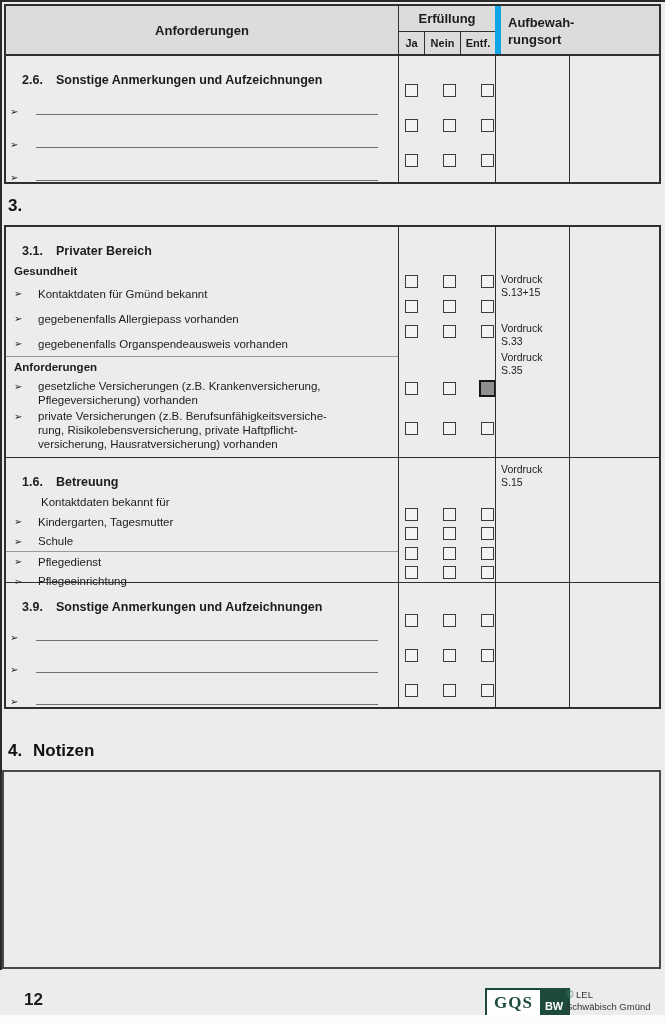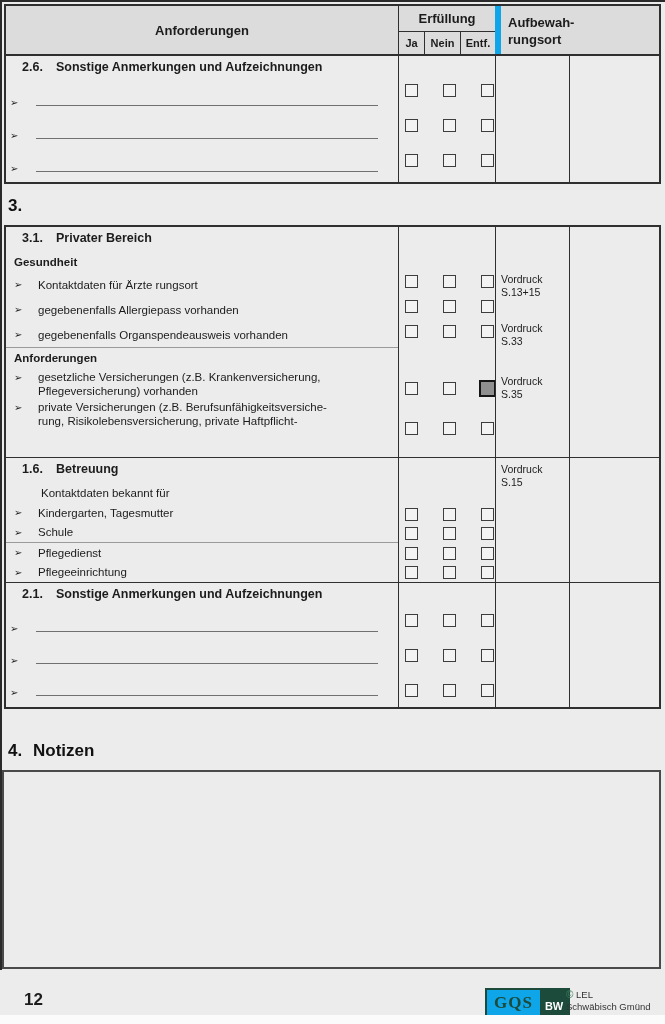--- a/index.html
+++ b/index.html
@@ -35,21 +35,21 @@
 
   
   .block{display:flex;box-sizing:border-box;position:relative;}
   .b-sep{border-top:1.5px solid #2f2f2f;}
   .c-anf{width:392px;box-sizing:border-box;padding:0 6px 0 6px;position:relative;}
   .c-erf{width:97px;border-left:1px solid #2f2f2f;box-sizing:border-box;position:relative;}
   .c-bem{width:74px;border-left:1px solid #2f2f2f;box-sizing:border-box;position:relative;
          font-size:10.5px;line-height:13px;}
   .c-auf{flex:1;border-left:1px solid #2f2f2f;box-sizing:border-box;}
 
-  .sec-title{display:flex;padding-top:4px;height:21px;align-items:flex-start;}
+  .sec-title{display:flex;padding-top:13px;height:21px;align-items:center;}
   .sec-num{width:44px;font-weight:bold;font-size:12.5px;padding-left:10px;box-sizing:border-box;}
   .sec-name{font-weight:bold;font-size:12.5px;}
   .subhead{font-weight:bold;font-size:11.5px;height:20px;display:flex;align-items:center;padding-left:2px;}
   .intro{font-size:11.5px;height:20px;display:flex;align-items:center;padding-left:2px;margin-left:27px;}
 
   .item{display:flex;align-items:center;height:25px;font-size:11.5px;padding-left:2px;}
   .item-s{height:19.5px;}
   .arrow{width:24px;font-size:10px;color:#222;flex:0 0 24px;}
   .item-multi{display:flex;font-size:11.5px;line-height:14px;padding-left:2px;margin-top:2px;}
   .item-multi .arrow{padding-top:1px;}
@@ -74,21 +74,21 @@
   .h3{top:196px;}
   .h4{top:741px;}
 
   .notes-box{position:absolute;left:2px;top:770px;width:659px;height:199px;
              border:2px solid #4a4a4a;box-sizing:border-box;background:#ececec;}
 
   
   .pagenum{position:absolute;left:24px;top:990px;font-weight:bold;font-size:17px;}
   .logo{position:absolute;left:485px;top:988px;height:30px;display:flex;
         border:2px solid #1d4b3b;box-sizing:border-box;}
-  .logo-gqs{background:#0ea5e9;color:#1d4b3b;font-family:"Liberation Serif",serif;
+  .logo-gqs{background:#ffffff;color:#1d4b3b;font-family:"Liberation Serif",serif;
         font-weight:bold;font-size:17px;display:flex;align-items:center;padding:0 7px;letter-spacing:1px;}
   .logo-bw{background:#1d4b3b;color:#ffffff;font-weight:bold;font-size:11px;
         display:flex;align-items:flex-end;padding:0 5px 4px 5px;}
   .org{position:absolute;left:566px;top:989px;font-size:9.5px;line-height:12px;color:#333;}
   .org .copy{color:#3e7d5e;font-size:10px;}
 </style>
 </head>
 <body>
 
 <div class="page">
@@ -161,39 +161,39 @@
 
     <div class="block" style="height:230px;">
       <div class="c-anf">
         <div class="sec-title">
           <span class="sec-num">3.1.</span>
           <span class="sec-name">Privater Bereich</span>
         </div>
         <div class="subhead">Gesundheit</div>
         <div class="item">
           <span class="arrow">➢</span>
-          <span>Kontaktdaten für Ärzte rungsort</span>
+          <span>Kontaktdaten für Gmünd bekannt</span>
         </div>
         <div class="item">
           <span class="arrow">➢</span>
           <span>gegebenenfalls Allergiepass vorhanden</span>
         </div>
         <div class="item">
           <span class="arrow">➢</span>
           <span>gegebenenfalls Organspendeausweis vorhanden</span>
         </div>
         <div class="faint-div"></div>
         <div class="subhead">Anforderungen</div>
         <div class="item-multi">
           <span class="arrow">➢</span>
           <span><span>gesetzliche Versicherungen (z.B. Krankenversicherung,</span><br><span>Pflegeversicherung) vorhanden</span></span>
         </div>
         <div class="item-multi">
           <span class="arrow">➢</span>
-          <span><span>private Versicherungen (z.B. Berufsunfähigkeitsversiche-</span><br><span>rung, Risikolebensversicherung, private Haftpflicht-</span><br></span>
+          <span><span>private Versicherungen (z.B. Berufsunfähigkeitsversiche-</span><br><span>rung, Risikolebensversicherung, private Haftpflicht-</span><br><span>versicherung, Hausratversicherung) vorhanden</span></span>
         </div>
       </div>
       <div class="c-erf">
         <div class="cbrow" style="top:48px;">
           <span class="cb"></span>
           <span class="cb"></span>
           <span class="cb"></span>
         </div>
         <div class="cbrow" style="top:73px;">
           <span class="cb"></span>
@@ -212,21 +212,21 @@
         </div>
         <div class="cbrow" style="top:195px;">
           <span class="cb"></span>
           <span class="cb"></span>
           <span class="cb"></span>
         </div>
       </div>
       <div class="c-bem">
         <div class="remark" style="top:46px;">Vordruck S.13+15</div>
         <div class="remark" style="top:95px;">Vordruck S.33</div>
-        <div class="remark" style="top:124px;margin-top:24px;">Vordruck S.35</div>
+        <div class="remark" style="top:124px;">Vordruck S.35</div>
       </div>
       <div class="c-auf"></div>
     </div>
 
     <div class="block b-sep" style="height:125px;">
       <div class="c-anf">
         <div class="sec-title">
           <span class="sec-num">1.6.</span>
           <span class="sec-name">Betreuung</span>
         </div>
@@ -273,21 +273,21 @@
       </div>
       <div class="c-bem">
         <div class="remark" style="top:5px;">Vordruck S.15</div>
       </div>
       <div class="c-auf"></div>
     </div>
 
     <div class="block b-sep" style="height:125px;">
       <div class="c-anf">
         <div class="sec-title">
-          <span class="sec-num">2.1.</span>
+          <span class="sec-num">3.9.</span>
           <span class="sec-name">Sonstige Anmerkungen und Aufzeichnungen</span>
         </div>
         <div class="blank-row" style="height:32px;">
           <span class="arrow">➢</span>
           <span class="blank-line"></span>
         </div>
         <div class="blank-row" style="height:32px;">
           <span class="arrow">➢</span>
           <span class="blank-line"></span>
         </div>

